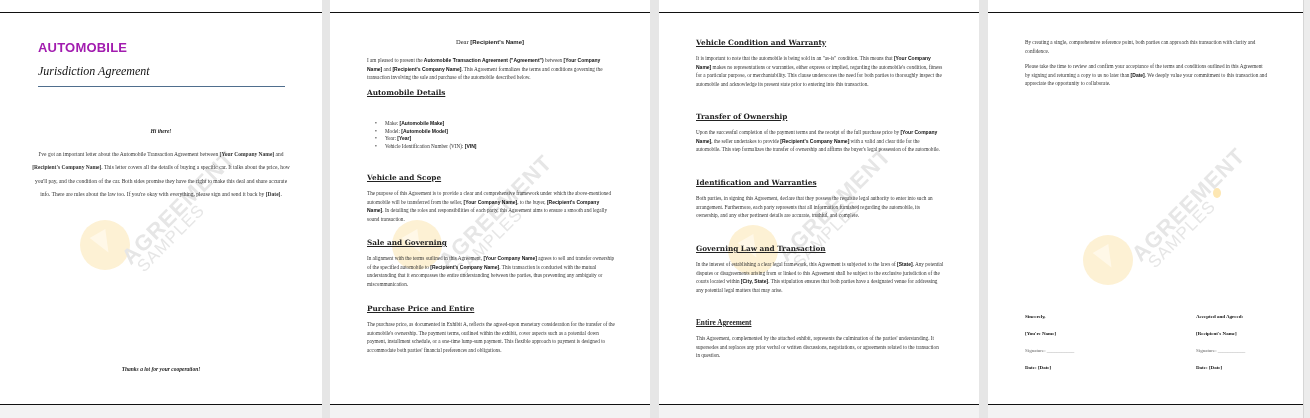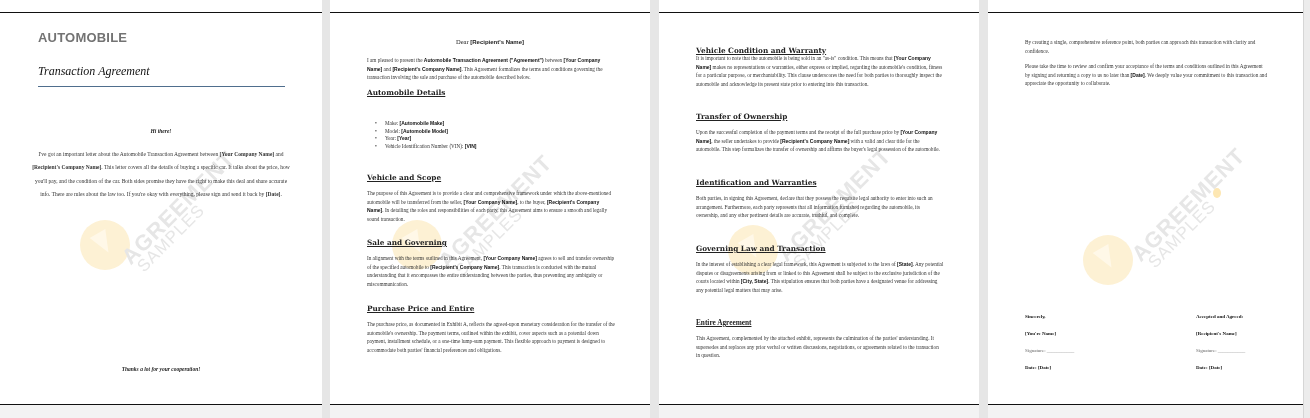--- a/index.html
+++ b/index.html
@@ -17,21 +17,21 @@
   
   .wm { position:absolute; pointer-events:none; }
   .wm .disc { position:absolute; width:50px; height:50px; border-radius:50%; background:#fdf1d4; }
   .wm .nib { position:absolute; left:14px; top:12px; width:0; height:0; border-left:9px solid transparent; border-right:9px solid transparent; border-top:22px solid #fff8e8; transform:rotate(-30deg); }
   .wm .txt { position:absolute; transform:rotate(-45deg); transform-origin:left top; color:#e6e6e6; font-family:"Liberation Sans", sans-serif; line-height:1; white-space:nowrap; }
   .wm .t1 { font-size:22px; font-weight:bold; letter-spacing:1px; }
   .wm .t2 { font-size:17px; letter-spacing:1px; }
   .wm .dot { position:absolute; width:8px; height:10px; border-radius:50%; background:#fde7b3; }
 
   
-  .title-main { position:absolute; left:38px; top:30px; font-family:"Liberation Sans", sans-serif; font-weight:bold; font-size:13px; color:#737373; letter-spacing:0.2px; }
+  .title-main { position:absolute; left:38px; top:40px; font-family:"Liberation Sans", sans-serif; font-weight:bold; font-size:13px; color:#a21caf; letter-spacing:0.2px; }
   .title-sub { position:absolute; left:38px; top:64px; font-style:italic; font-size:12px; color:#111; }
   .title-rule { position:absolute; left:38px; top:86px; width:247px; height:1px; background:#4f6e8d; }
   .greet { position:absolute; left:0; width:322px; top:128px; text-align:center; font-style:italic; font-size:5.5px; font-weight:bold; }
   .intro { position:absolute; left:32px; width:258px; top:148px; text-align:center; font-size:5.5px; line-height:13.3px; color:#333; }
   .thanks { position:absolute; left:0; width:322px; top:366px; text-align:center; font-style:italic; font-weight:bold; font-size:5.5px; }
 
   
   .doc { position:absolute; font-size:5.2px; line-height:8.7px; color:#333; }
   .doc b { color:#111; font-family:"Liberation Sans", sans-serif; font-size:5px; }
   .h { position:absolute; font-family:"DejaVu Serif", serif; font-weight:bold; font-size:7.3px; text-decoration:underline; color:#222; }
@@ -53,21 +53,21 @@
 <div class="page" id="p1">
   <div class="rule-top"></div>
   <div class="wm" style="left:78px;top:175px;">
     <div class="disc" style="left:2px;top:45px;">
         <div class="nib"></div>
       </div>
     <div class="txt t1" style="left:40px;top:78px;">AGREEMENT</div>
     <div class="txt t2" style="left:56px;top:88px;">SAMPLES</div>
   </div>
   <div class="title-main">AUTOMOBILE</div>
-  <div class="title-sub">Transaction Agreement</div>
+  <div class="title-sub">Jurisdiction Agreement</div>
   <div class="title-rule"></div>
   <div class="greet">Hi there!</div>
   <div class="intro rich">I've got an important letter about the Automobile Transaction Agreement between <b>[Your Company Name]</b> and <b>[Recipient's Company Name]</b>. This letter covers all the details of buying a specific car. It talks about the price, how you'll pay, and the condition of the car. Both sides promise they have the right to make this deal and share accurate info. There are rules about the law too. If you're okay with everything, please sign and send it back by <b>[Date]</b>.</div>
   <div class="thanks">Thanks a lot for your cooperation!</div>
   <div class="rule-bot"></div>
   <div class="foot"></div>
 </div>
 
 <div class="page" id="p2">
   <div class="rule-top"></div>
@@ -105,21 +105,21 @@
 <div class="page" id="p3">
   <div class="rule-top"></div>
   <div class="wm" style="left:65px;top:125px;">
     <div class="disc" style="left:4px;top:100px;">
         <div class="nib"></div>
       </div>
     <div class="txt t1" style="left:50px;top:125px;">AGREEMENT</div>
     <div class="txt t2" style="left:66px;top:134px;">SAMPLES</div>
   </div>
 
-  <div class="h" style="left:37px;top:46px;">Vehicle Condition and Warranty</div>
+  <div class="h" style="left:37px;top:38px;">Vehicle Condition and Warranty</div>
   <div class="doc rich" style="left:37px;top:54px;width:248px;">It is important to note that the automobile is being sold in an "as-is" condition. This means that <b>[Your Company Name]</b> makes no representations or warranties, either express or implied, regarding the automobile's condition, fitness for a particular purpose, or merchantability. This clause underscores the need for both parties to thoroughly inspect the automobile and acknowledge its present state prior to entering into this transaction.</div>
 
   <div class="h" style="left:37px;top:112px;">Transfer of Ownership</div>
   <div class="doc rich" style="left:37px;top:128px;width:248px;">Upon the successful completion of the payment terms and the receipt of the full purchase price by <b>[Your Company Name]</b>, the seller undertakes to provide <b>[Recipient's Company Name]</b> with a valid and clear title for the automobile. This step formalizes the transfer of ownership and affirms the buyer's legal possession of the automobile.</div>
 
   <div class="h" style="left:37px;top:178px;">Identification and Warranties</div>
   <div class="doc rich" style="left:37px;top:194px;width:248px;">Both parties, in signing this Agreement, declare that they possess the requisite legal authority to enter into such an arrangement. Furthermore, each party represents that all information furnished regarding the automobile, its ownership, and any other pertinent details are accurate, truthful, and complete.</div>
 
   <div class="h" style="left:37px;top:244px;">Governing Law and Transaction</div>
   <div class="doc rich" style="left:37px;top:260px;width:248px;">In the interest of establishing a clear legal framework, this Agreement is subjected to the laws of <b>[State]</b>. Any potential disputes or disagreements arising from or linked to this Agreement shall be subject to the exclusive jurisdiction of the courts located within <b>[City, State]</b>. This stipulation ensures that both parties have a designated venue for addressing any potential legal matters that may arise.</div>

